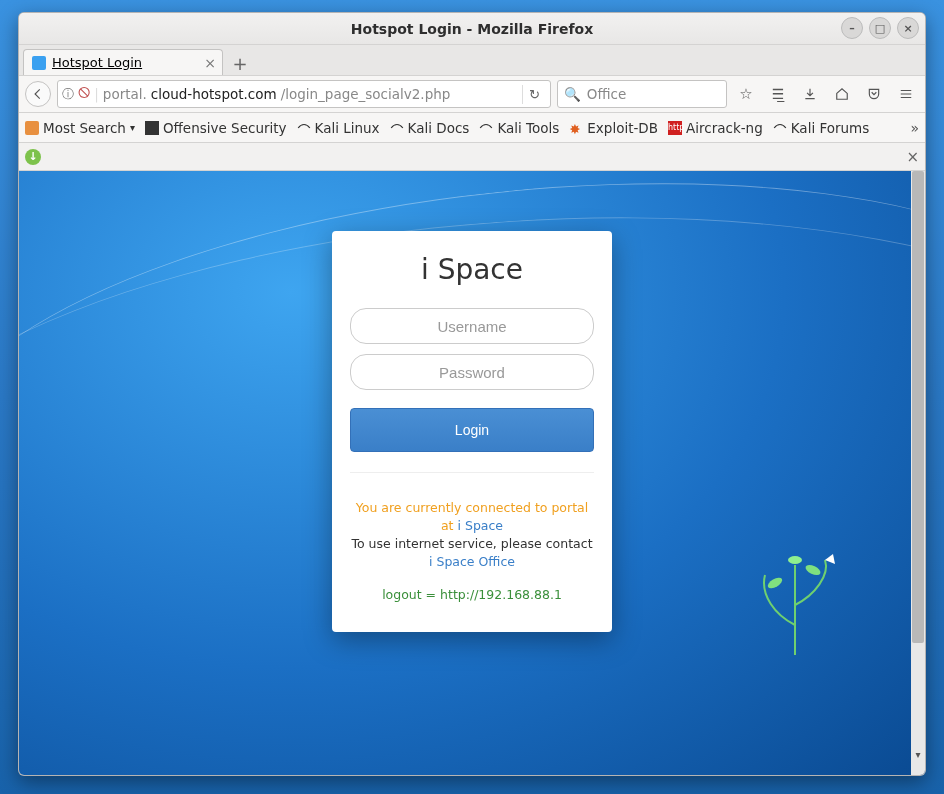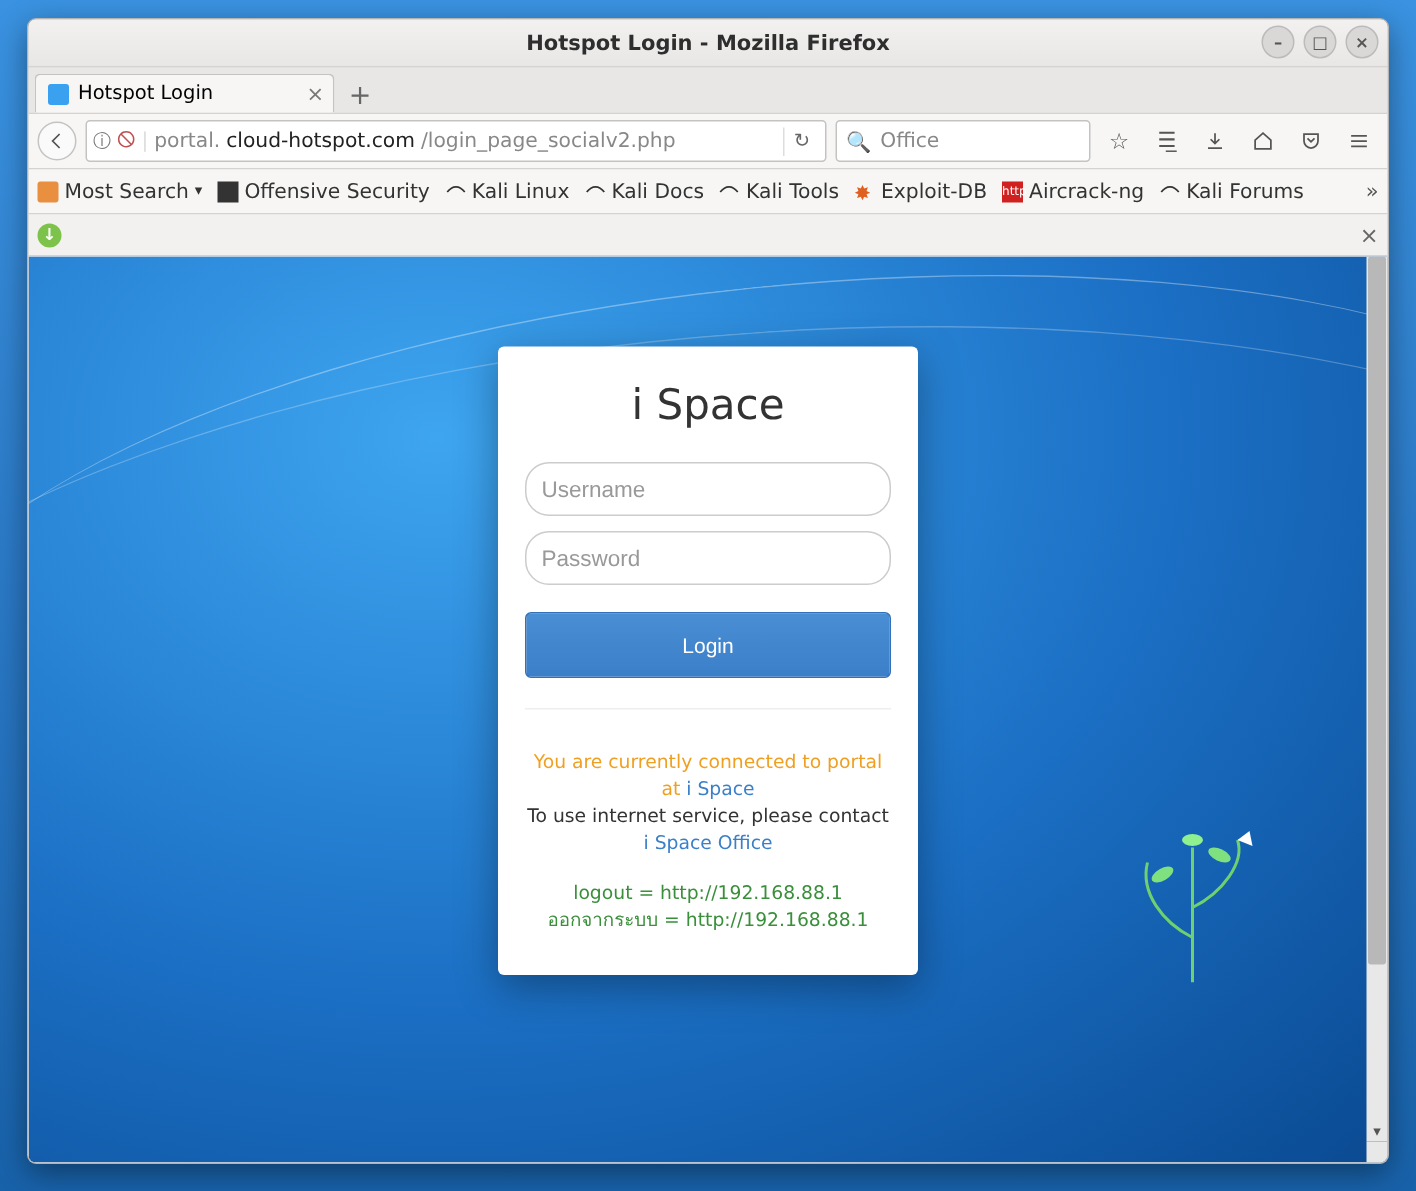--- a/index.html
+++ b/index.html
@@ -70,20 +70,21 @@
   border: 1px solid #c4c3c2;
   border-bottom: none;
   border-radius: 4px 4px 0 0;
   min-width: 200px;
   display: flex;
   align-items: center;
   padding: 0 8px;
   font-size: 13px;
   gap: 6px;
   position: relative;
+  text-decoration: underline;
 }
 .tab .favicon { width:14px; height:14px; background:#3aa0f0; border-radius:2px; }
 .tab .close-x {
   position:absolute; right:6px; top:50%; transform:translateY(-50%);
   font-size:14px; color:#777; cursor:pointer;
 }
 .newtab {
   width: 26px; height:24px; margin-left:4px;
   display:flex; align-items:center; justify-content:center;
   font-size:18px; color:#666; cursor:pointer;
@@ -222,20 +223,21 @@
 }
 .login-input {
   width:100%;
   height:36px;
   border:1px solid #ccc;
   border-radius:16px;
   padding: 0 10px;
   font-size:15px;
   color:#555;
   margin-bottom:10px;
+  text-align:center;
 }
 .login-input::placeholder{ color:#999; }
 .login-btn {
   width:100%;
   height:44px;
   background: linear-gradient(180deg,#4a8fd4,#3a7fc8);
   color:#fff;
   border:1px solid #3370b8;
   border-radius:4px;
   font-size:14px;
@@ -394,21 +396,20 @@
       <input class="login-input" type="text" placeholder="Username" style="">
       <input class="login-input" type="password" placeholder="Password" style="">
       <button class="login-btn">Login</button>
       <div class="login-divider"></div>
       <div class="login-msg">
         <span class="msg-orange">You are currently connected to portal at </span><span class="msg-blue">i Space</span><br>
         <span class="msg-dark">To use internet service, please contact</span><br>
         <span class="msg-blue">i Space Office</span>
         <div class="green-block">
           <span class="msg-green">logout = http://192.168.88.1</span><br>
-          <span class="msg-green">ออกจากระบบ = http://192.168.88.1</span>
         </div>
       </div>
     </div>
 
     <div class="scrollbar-v">
       <div class="thumb"></div>
       <div class="arrow-down">▾</div>
     </div>
     <div class="scrollbar-h"></div>
   </div>

